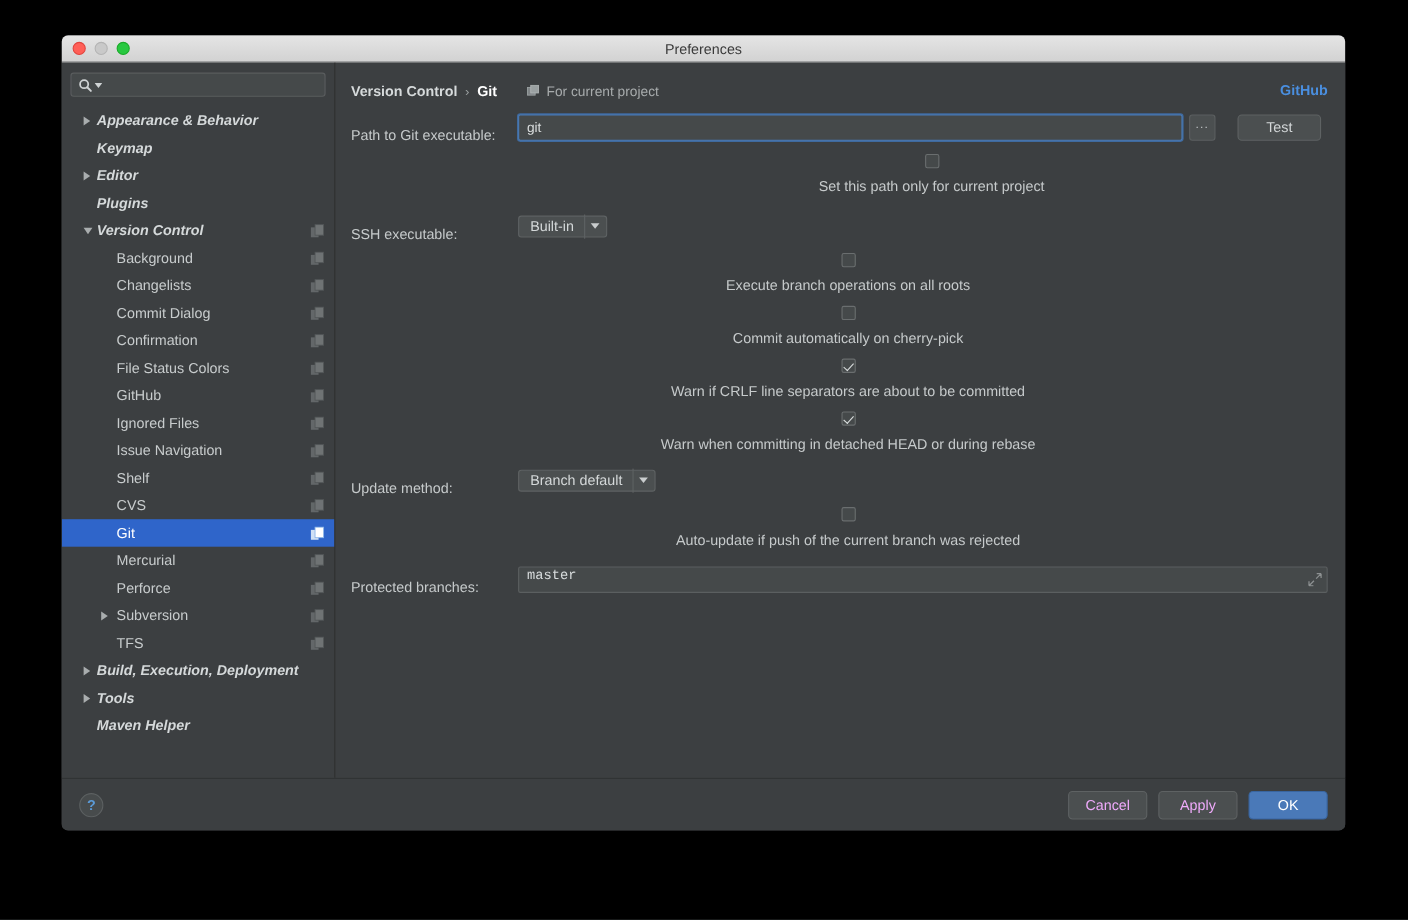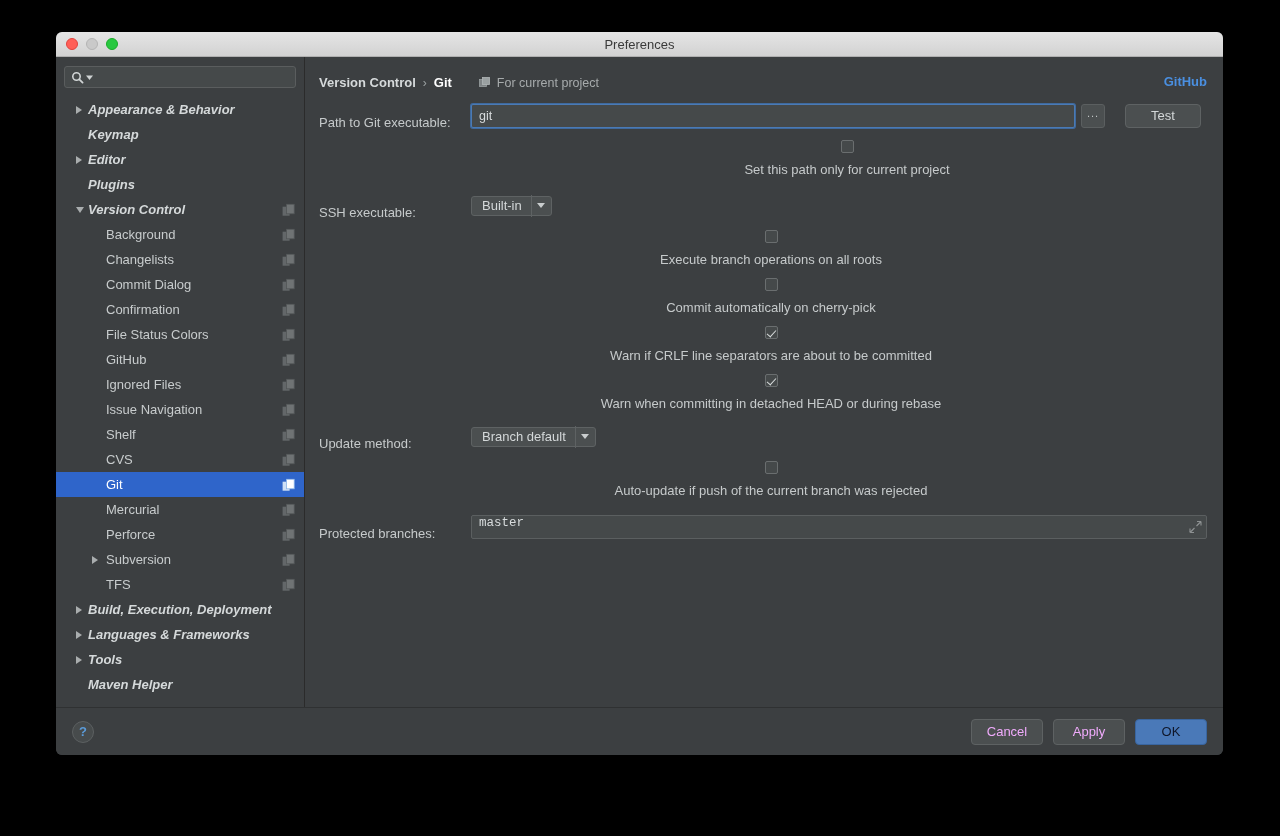--- a/index.html
+++ b/index.html
@@ -370,21 +370,21 @@
     border-radius: 4px;
     color: #f0abfc;
     font-size: 13px;
     cursor: pointer;
     padding: 0 14px;
     font-family: "Liberation Sans", sans-serif;
   }
   .btn.default {
     background: #4a79b8;
     border-color: #39659f;
-    color: #0f172a;
+    color: #ffffff;
   }
 </style>
 </head>
 <body>
 
 <div class="window">
 
   <div class="titlebar">
     <div class="traffic">
       <span class="light red"></span>
@@ -534,24 +534,20 @@
           <div class="tree-row level1">
             <span class="tree-label">TFS</span>
             <svg class="node-icon" viewBox="0 0 13 13">
               <rect x="0.6" y="3.2" width="7" height="9" fill="#9aa0a1"></rect>
               <rect x="4.4" y="0.7" width="7.8" height="9.6" fill="#b6bbbc" stroke="#6f7475" stroke-width="0.8"></rect>
             </svg>
           </div>
           <div class="tree-row level0">
             <span class="arrow right"></span>
             <span class="tree-label">Build, Execution, Deployment</span>
-          </div>
-          <div class="tree-row level0">
-            <span class="arrow right"></span>
-            <span class="tree-label">Languages &amp; Frameworks</span>
           </div>
           <div class="tree-row level0">
             <span class="arrow right"></span>
             <span class="tree-label">Tools</span>
           </div>
           <div class="tree-row level0">
             <span class="tree-label">Maven Helper</span>
           </div>
         </div>
       <div class="sb-scroll"></div>

